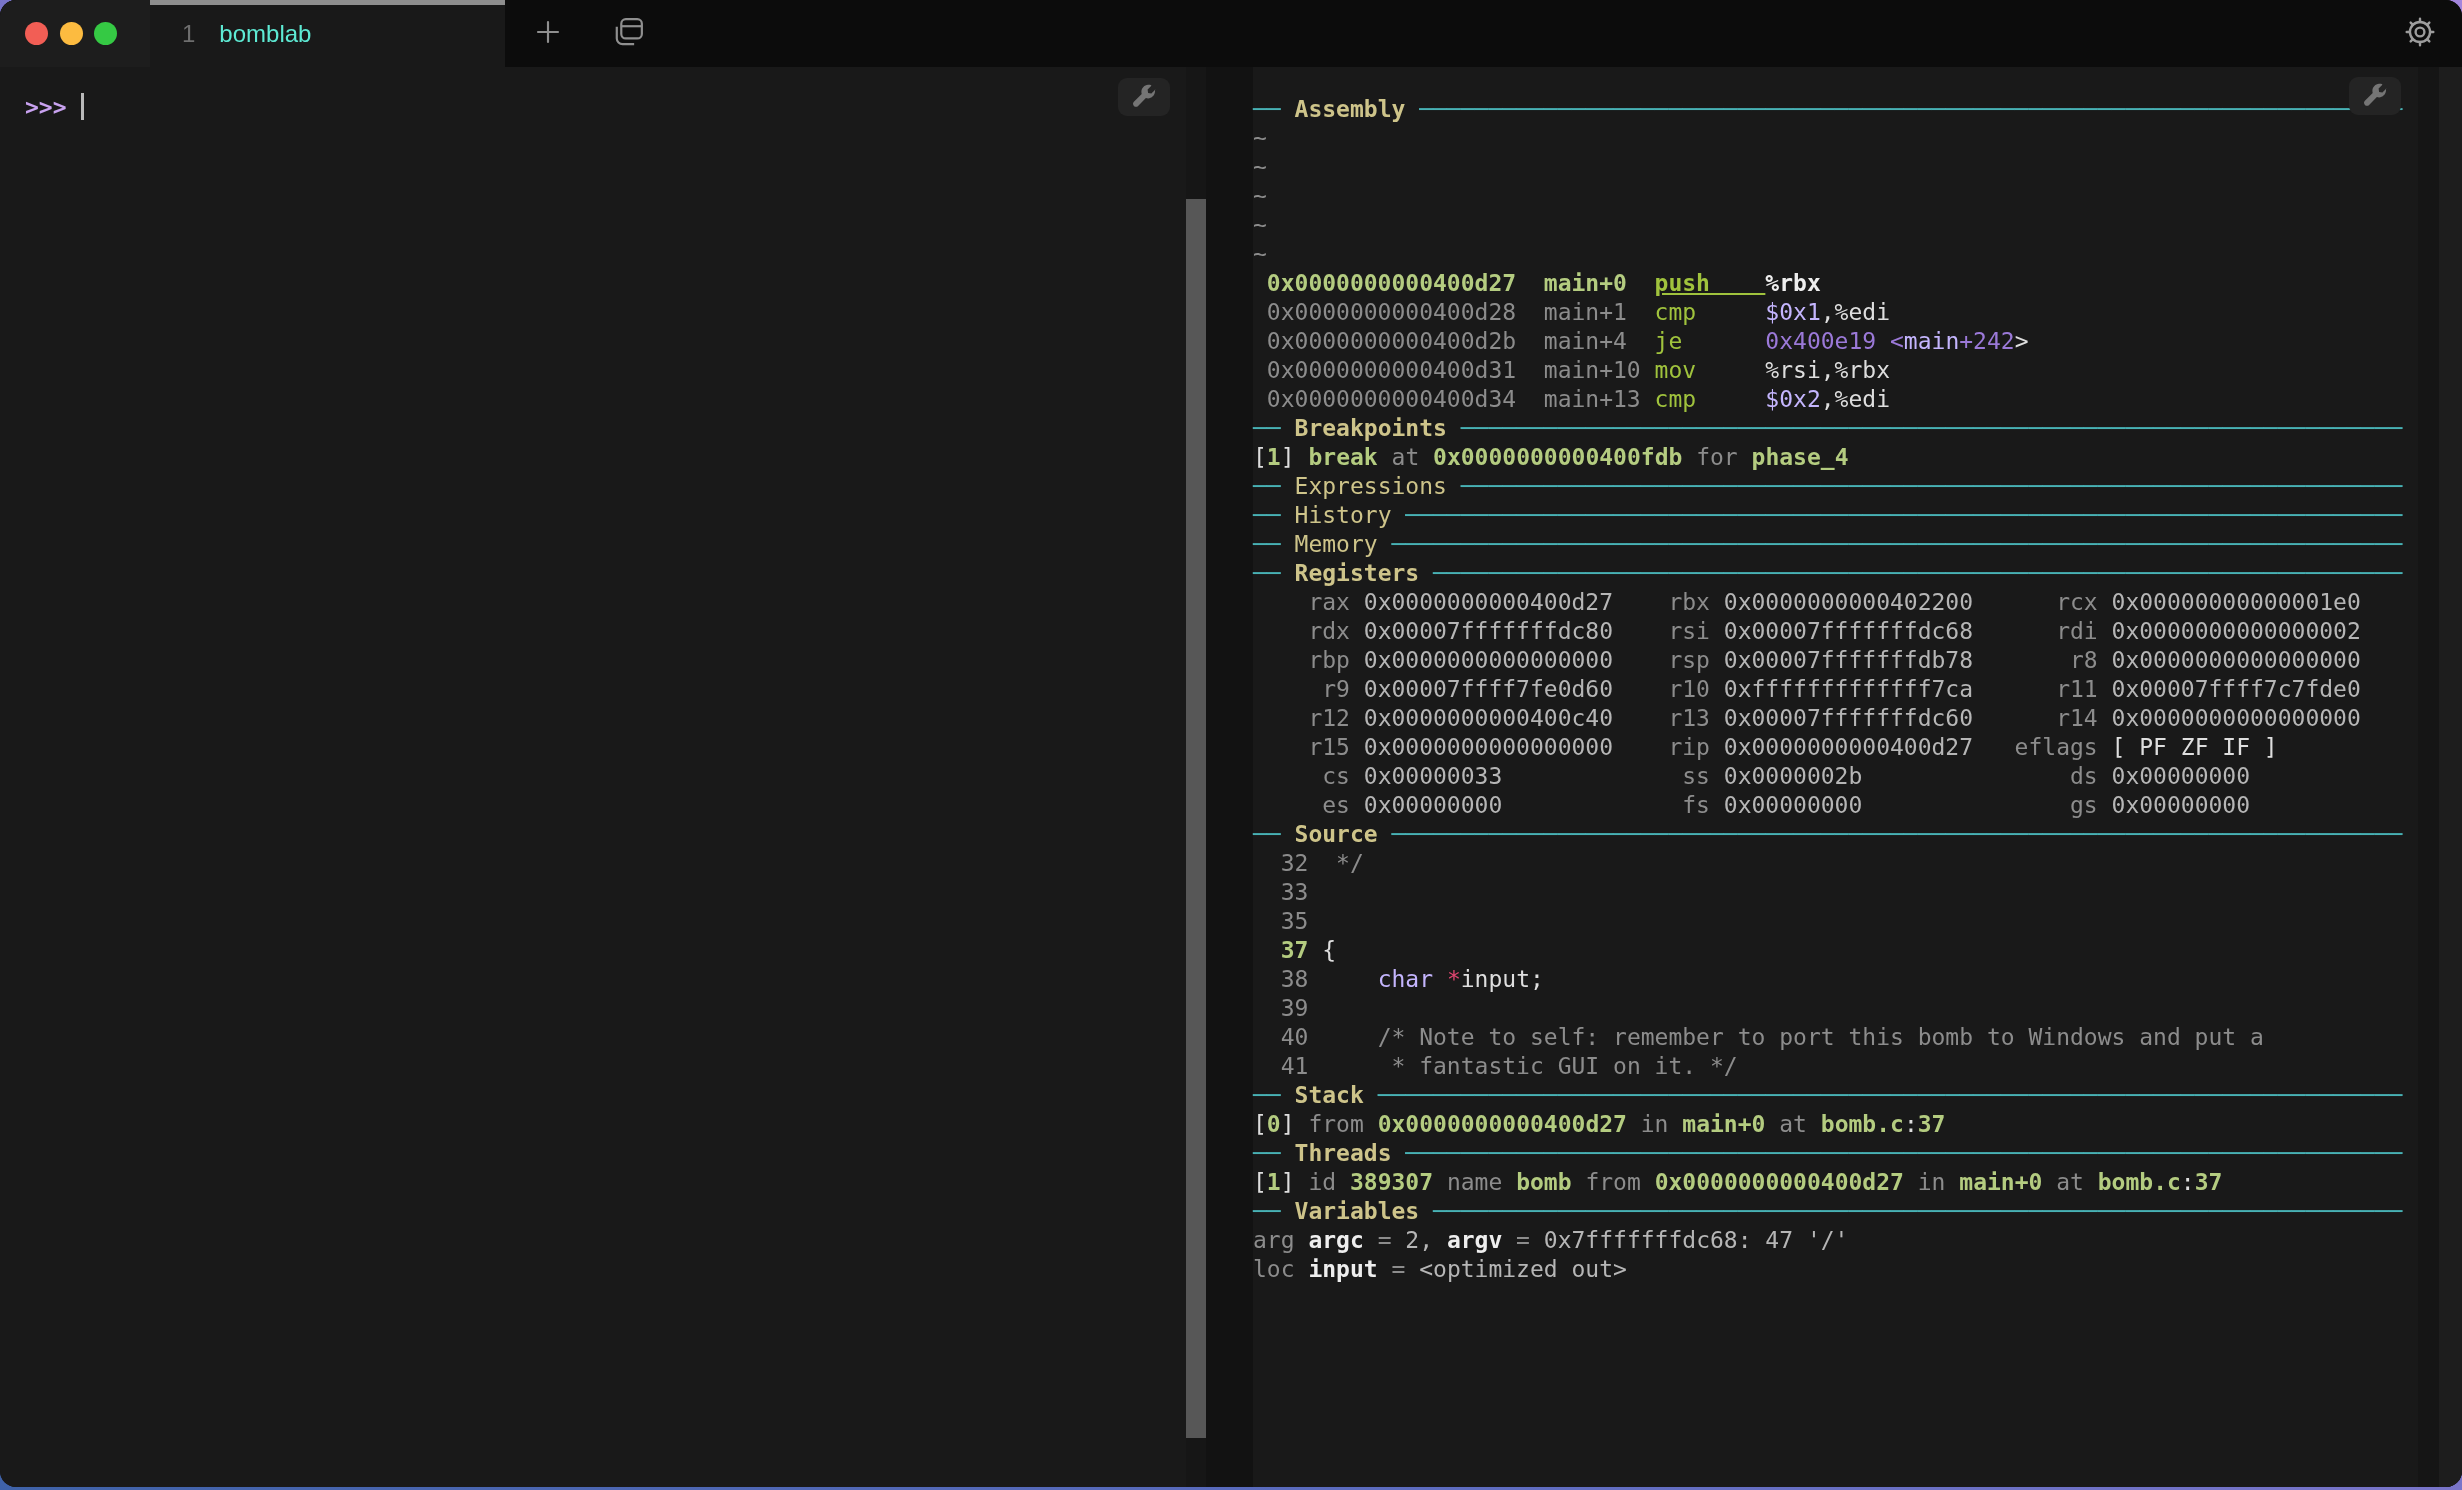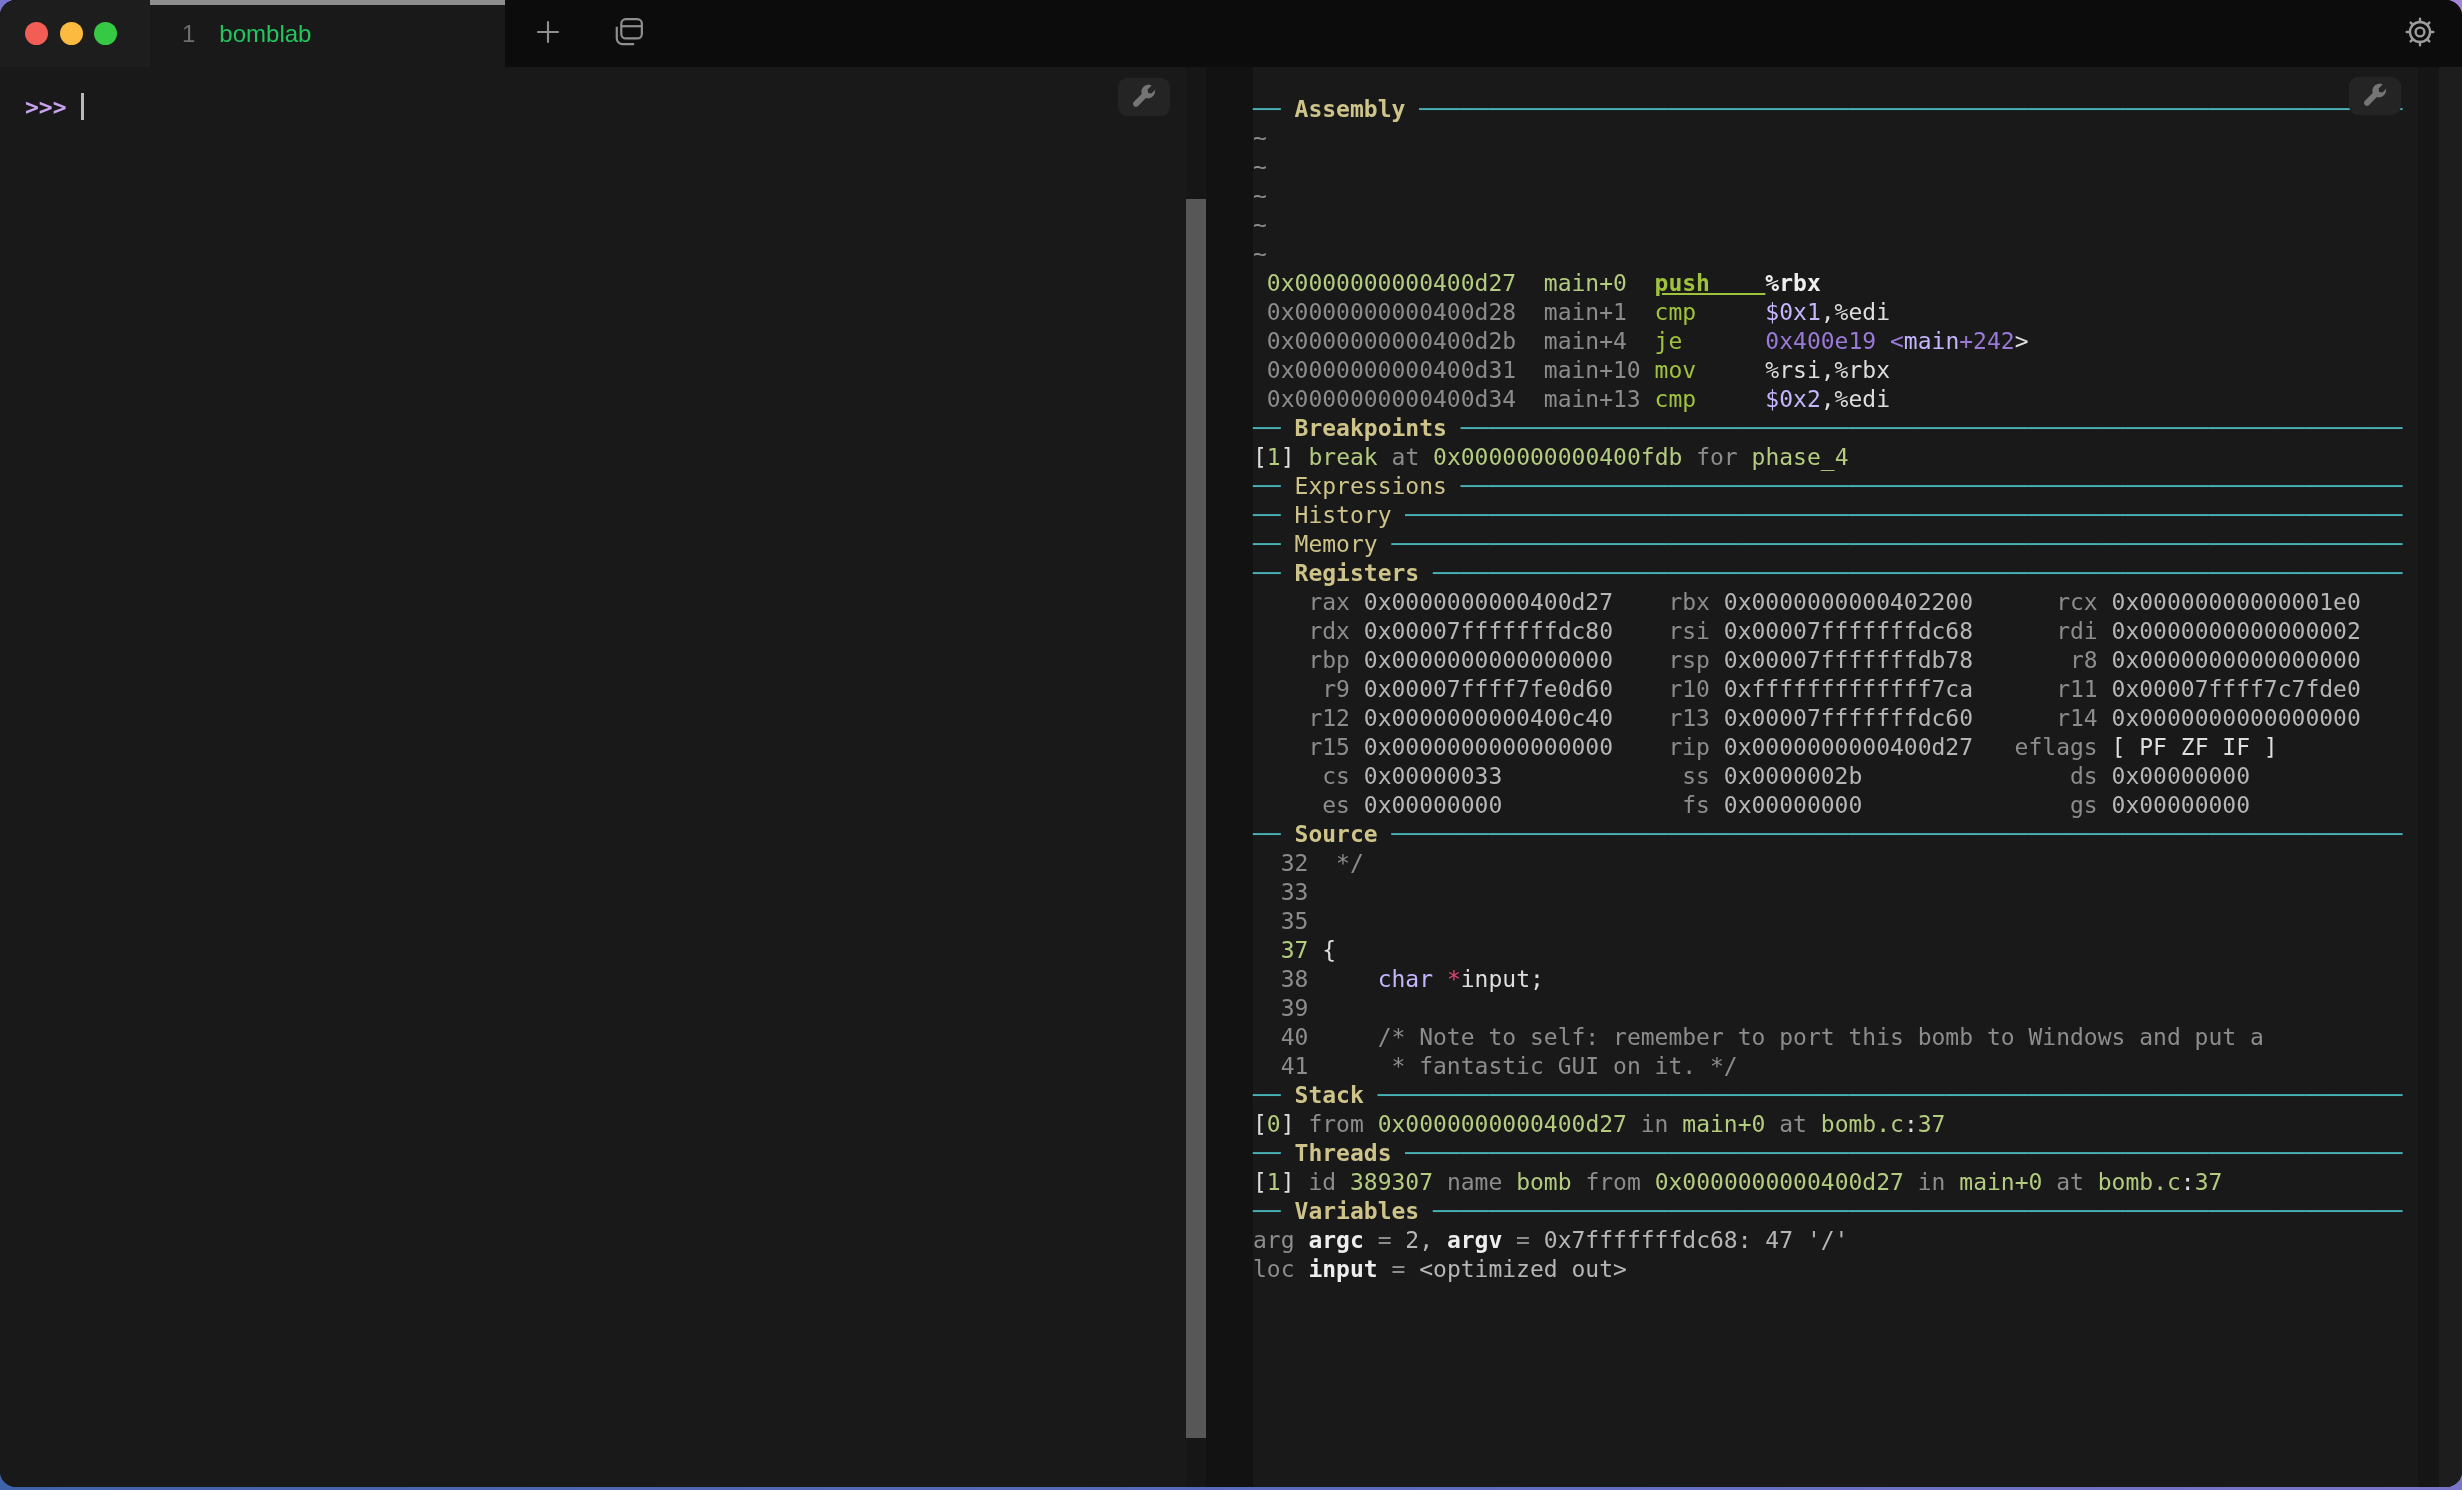--- a/index.html
+++ b/index.html
@@ -13,21 +13,21 @@
     border-radius:16px;background:#191919;overflow:hidden;
   }
   
   .tabbar{height:67px;background:#0c0c0c;display:flex;align-items:stretch;position:relative;}
   .lights{width:150px;background:#1d1d1d;display:flex;align-items:center;gap:11.6px;padding-left:25px;box-sizing:border-box;flex:none;}
   .light{width:23px;height:23px;border-radius:50%;border:none;padding:0;cursor:default;}
   .tab{width:355px;background:#191919;display:flex;align-items:center;position:relative;flex:none;
        font-family:"Liberation Sans",sans-serif;font-size:24px;}
   .tab::before{content:"";position:absolute;top:0;left:0;right:0;height:4.5px;background:#8e8e8e;}
   .tab-num{color:#6e6e6e;margin-left:32px;}
-  .tab-title{color:#22c55e;margin-left:24px;}
+  .tab-title{color:#5eead4;margin-left:24px;}
   .bar-rest{flex:1;display:flex;align-items:center;}
   .icon-btn{background:none;border:none;padding:0;display:flex;align-items:center;justify-content:center;cursor:default;}
   .newtab-btn{margin-left:27px;}
   .overview-btn{margin-left:47px;}
   .bar-spacer{flex:1;}
   .gear-btn{margin-right:25px;}
   
   .main{position:absolute;top:67px;left:0;right:0;bottom:0;background:#191919;}
   .pane-divider{position:absolute;left:1206px;top:0;bottom:0;width:47px;background:#121212;}
   .left-pane{position:absolute;left:0;top:0;width:1206px;bottom:0;}
@@ -44,21 +44,21 @@
   .right-pane{position:absolute;left:1253px;top:0;width:1210px;bottom:0;}
   .right-gutter{position:absolute;left:2418px;width:21.5px;top:0;bottom:0;background:#151515;}
   .right-edge{position:absolute;left:2439px;right:0;top:0;bottom:0;background:#1d1d1d;}
   .dash{position:absolute;left:0;top:28px;width:1190px;font-size:23px;line-height:29px;}
   .tline{white-space:pre;height:29px;}
   
   .s-g{color:#8c8c8c;}                       
   .s-v{color:#b6b6b6;}                       
   .s-w{color:#dedede;}                       
   .s-W{color:#eeeeee;font-weight:bold;}      
-  .s-G{color:#b4cc80;font-weight:normal;}      
+  .s-G{color:#b4cc80;font-weight:bold;}      
   .s-o{color:#a0c33d;}                       
   .s-O{color:#a0c33d;font-weight:bold;text-decoration:underline;}
   .s-c{color:#c4b5fd;}                       
   .s-p{color:#9b79d8;}                       
   .s-k{color:#df4570;}                       
   .s-t{color:#48b2b5;}                       
   .s-n{color:#cec48a;}                       
   .s-N{color:#cec48a;font-weight:bold;}      
 </style>
 </head>

